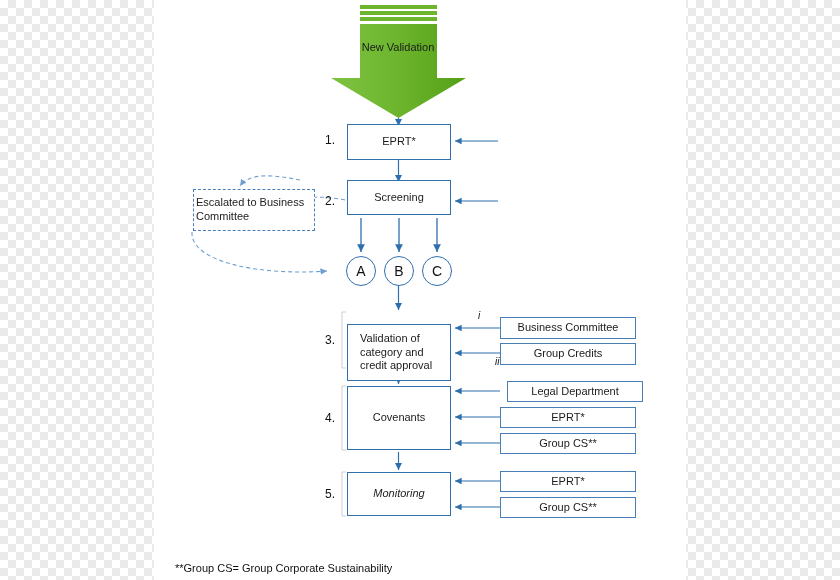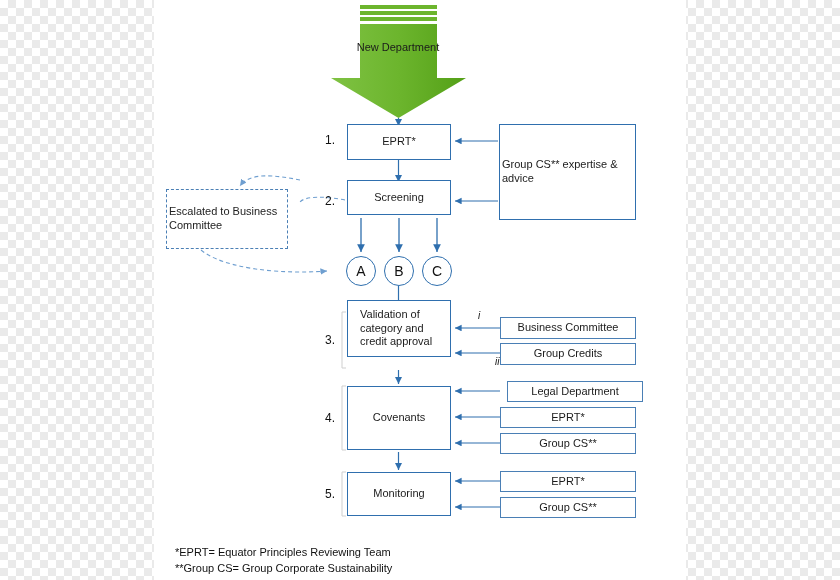--- a/index.html
+++ b/index.html
@@ -163,52 +163,49 @@
     <line x1="500" y1="443" x2="455" y2="443" stroke="#2f6fae" stroke-width="1.1" marker-end="url(#arrowblue)"></line>
     <line x1="500" y1="481" x2="455" y2="481" stroke="#2f6fae" stroke-width="1.1" marker-end="url(#arrowblue)"></line>
     <line x1="500" y1="507" x2="455" y2="507" stroke="#2f6fae" stroke-width="1.1" marker-end="url(#arrowblue)"></line>
 
     <path d="M346,312 L342,312 L342,368 L346,368" stroke="#cfcfcf" stroke-width="1" fill="none"></path>
     <path d="M346,386 L342,386 L342,450 L346,450" stroke="#cfcfcf" stroke-width="1" fill="none"></path>
     <path d="M346,472 L342,472 L342,516 L346,516" stroke="#cfcfcf" stroke-width="1" fill="none"></path>
   </svg>
 
   <div class="arrowtext" style="left:344px; top:40px;">
-    <span>New Department</span>
+    <span>New Validation</span>
   </div>
 
   <div class="steplabel" style="left:325px; top:133px;">1.</div>
   <div class="steplabel" style="left:325px; top:194px;">2.</div>
   <div class="steplabel" style="left:325px; top:333px;">3.</div>
   <div class="steplabel" style="left:325px; top:411px;">4.</div>
   <div class="steplabel" style="left:325px; top:487px;">5.</div>
 
   <div class="node" style="left:347px; top:124px; width:104px; height:36px;">
     <span>EPRT*</span>
   </div>
   <div class="node" style="left:347px; top:180px; width:104px; height:35px;">
     <span>Screening</span>
   </div>
-  <div class="node" style="left:347px; top:300px; width:104px; height:57px;padding-left:12px;">
+  <div class="node" style="left:347px; top:324px; width:104px; height:57px;padding-left:12px;">
     <span>Validation of category and credit approval</span>
   </div>
   <div class="node" style="left:347px; top:386px; width:104px; height:64px;">
     <span>Covenants</span>
   </div>
-  <div class="node" style="left:347px; top:472px; width:104px; height:44px;">
+  <div class="node" style="left:347px; top:472px; width:104px; height:44px;font-style:italic;">
     <span>Monitoring</span>
   </div>
 
-  <div class="node dashed" style="left:166px; top:189px; width:122px; height:60px;">
+  <div class="node dashed" style="left:193px; top:189px; width:122px; height:42px;">
     <span>Escalated to Business Committee</span>
   </div>
 
-  <div class="node" style="left:499px; top:124px; width:137px; height:96px;">
-    <span>Group CS** expertise &amp; advice</span>
-  </div>
 
   <div class="circle" style="left:346px; top:256px;">
     <span>A</span>
   </div>
   <div class="circle" style="left:384px; top:256px;">
     <span>B</span>
   </div>
   <div class="circle" style="left:422px; top:256px;">
     <span>C</span>
   </div>
@@ -231,15 +228,14 @@
   <div class="node thin" style="left:500px; top:433px; width:136px; height:21px;">
     <span>Group CS**</span>
   </div>
   <div class="node thin" style="left:500px; top:471px; width:136px; height:21px;">
     <span>EPRT*</span>
   </div>
   <div class="node thin" style="left:500px; top:497px; width:136px; height:21px;">
     <span>Group CS**</span>
   </div>
 
-  <div class="footnote" style="left:175px; top:545px;">*EPRT= Equator Principles Reviewing Team</div>
   <div class="footnote" style="left:175px; top:561px;">**Group CS= Group Corporate Sustainability</div>
 </div>
 
 </body></html>

